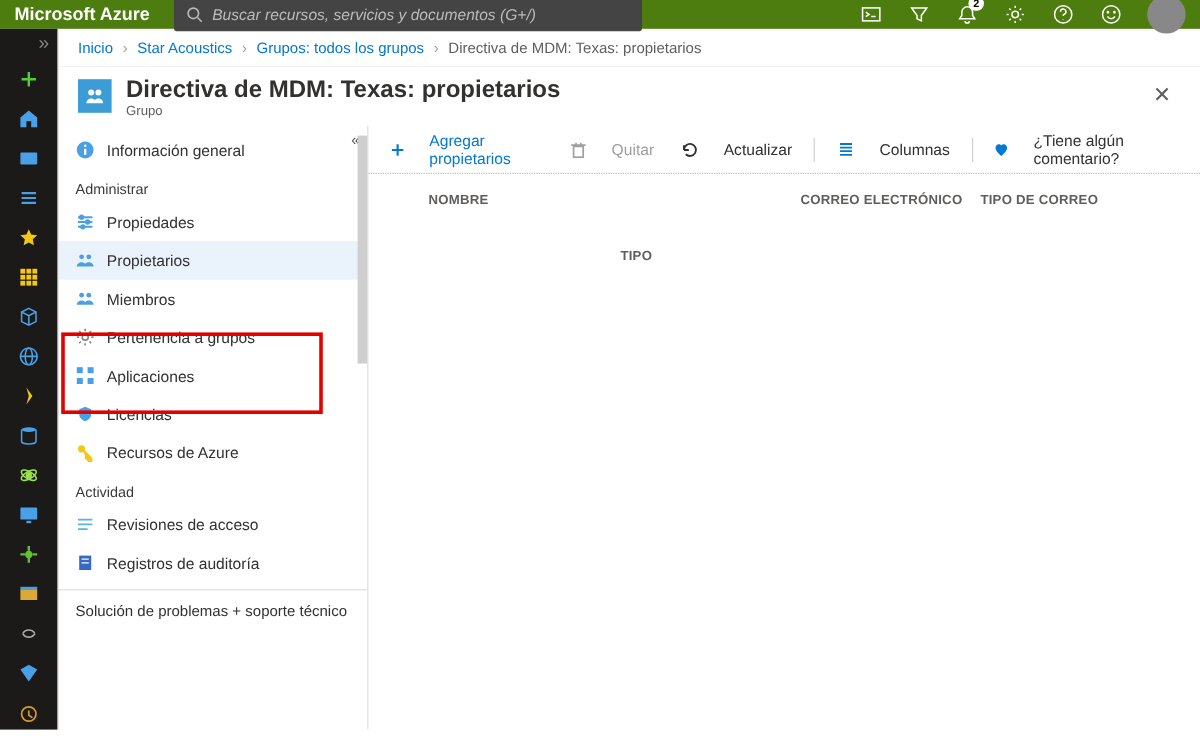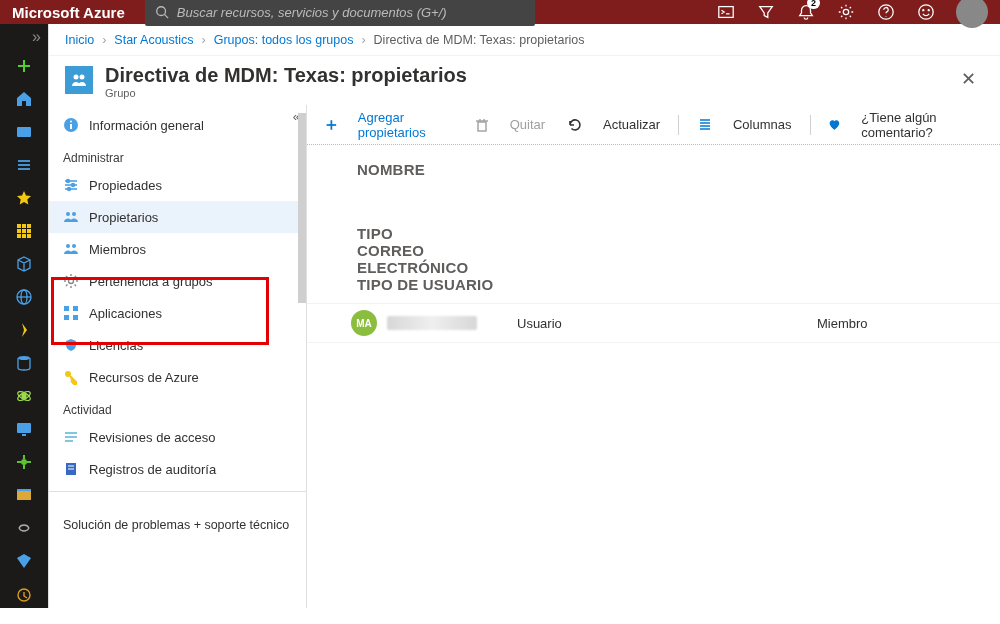--- a/index.html
+++ b/index.html
@@ -1,17 +1,17 @@
 <!DOCTYPE html>
 <html><head>
 <meta charset="utf-8">
 <style>
   * { box-sizing: border-box; margin: 0; padding: 0; }
   body { font-family: "Segoe UI", Arial, sans-serif; font-size: 13px; color: #323130; background: #fff; width: 1000px; height: 624px; overflow: hidden; }
-  .topbar { height: 24px; background: #7f1d1d; color: #fff; display: flex; align-items: center; padding: 0 12px; }
+  .topbar { height: 24px; background: #4d7c0f; color: #fff; display: flex; align-items: center; padding: 0 12px; }
   .brand { font-size: 15px; font-weight: 600; margin-right: 20px; white-space: nowrap; }
   .searchbox { flex: 0 0 390px; height: 28px; background: #444; border-radius: 2px; display: flex; align-items: center; padding: 0 10px; color: #bbb; }
   .searchbox svg { flex: 0 0 14px; margin-right: 8px; }
   .searchbox span { font-style: italic; font-size: 13px; }
   .top-spacer { flex: 1; }
   .top-icons { display: flex; align-items: center; gap: 4px; }
   .top-icon { width: 36px; height: 40px; display: flex; align-items: center; justify-content: center; position: relative; cursor: pointer; }
   .top-icon svg { width: 18px; height: 18px; }
   .badge { position: absolute; top: 5px; right: 4px; background: #fff; color: #000; font-size: 9px; font-weight: bold; border-radius: 8px; padding: 0 4px; line-height: 12px; }
   .avatar-top { width: 32px; height: 32px; border-radius: 50%; background: #888; margin-left: 8px; }
@@ -34,34 +34,34 @@
   .blade-sub { font-size: 11px; color: #605e5c; }
   .close-x { margin-left: auto; font-size: 18px; color: #605e5c; cursor: pointer; padding: 4px; }
 
   .blade-body { display: flex; flex: 1; overflow: hidden; }
   .sidemenu { width: 258px; border-right: 1px solid #e1dfdd; display: flex; flex-direction: column; padding: 4px 0; position: relative; }
   .ptr { position: absolute; top: 4px; right: 6px; color: #605e5c; font-size: 13px; }
   .smenu-item { display: flex; align-items: center; height: 32px; padding: 0 14px; cursor: pointer; gap: 10px; font-size: 13px; }
   .smenu-item.selected { background: #eaf2fb; }
   .smenu-item svg { width: 16px; height: 16px; flex: 0 0 16px; }
   .smenu-section { padding: 10px 14px 4px; font-size: 12px; color: #3b3a39; font-weight: 400; }
-  .smenu-bottom { padding: 26px 14px; font-size: 12.5px; border-top: 1px solid #e1dfdd; margin-top: 6px; }
+  .smenu-bottom { padding: 10px 14px; font-size: 12.5px; border-top: 1px solid #e1dfdd; margin-top: 6px; }
   .scroll-vthumb { position: absolute; right: 0; top: 8px; width: 8px; height: 190px; background: #cfcfcf; border-radius: 0; }
 
   .highlight-box { position: absolute; border: 3px solid #e30000; pointer-events: none; }
 
   .content { flex: 1; padding: 0; }
   .toolbar { height: 40px; border-bottom: 1px dotted #bcbcbc; display: flex; align-items: center; padding: 0 10px; gap: 6px; }
   .tbtn { display: flex; align-items: center; gap: 20px; padding: 4px 8px; font-size: 13px; cursor: pointer; color: #323130; }
   .tbtn.primary { color: #0078d4; }
   .tbtn.disabled { color: #a19f9d; cursor: default; }
   .tbtn svg { width: 16px; height: 16px; }
   .tsep { width: 1px; height: 20px; background: #d2d0ce; margin: 0 4px; }
 
-  .tablehdr { display: flex; padding: 16px 20px 10px 50px; font-size: 15px; font-weight: 600; color: #605e5c; letter-spacing: 0.2px; flex-direction: column; }
+  .tablehdr { display: flex; padding: 16px 20px 10px 50px; font-size: 11px; font-weight: 600; color: #605e5c; letter-spacing: 0.2px; }
   .col-name { width: 160px; }
   .col-type { width: 150px; margin-top: 47px; }
   .col-email { width: 150px; }
   .col-utype { width: 140px; }
 
   .row { display: flex; align-items: center; padding: 6px 20px 6px 20px; border-top: 1px solid #f3f2f1; border-bottom: 1px solid #f3f2f1; }
   .row .ravatar { width: 26px; height: 26px; border-radius: 50%; background: #8bbd3f; color: #fff; font-size: 10px; font-weight: 600; display: flex; align-items: center; justify-content: center; margin-right: 10px; margin-left: 24px; }
   .row .rname { width: 130px; }
   .row .blurred { width: 90px; height: 14px; background: linear-gradient(90deg,#d7d7d7,#efefef,#d7d7d7); border-radius: 2px; filter: blur(1px); }
   .row .rtype { width: 150px; }
@@ -389,28 +389,19 @@
                 <path d="M8 14S2 9.5 2 5.8C2 3.7 3.6 2 5.5 2 6.8 2 7.6 2.7 8 3.4 8.4 2.7 9.2 2 10.5 2 12.4 2 14 3.7 14 5.8 14 9.5 8 14 8 14z"></path>
               </svg>
             <span>¿Tiene algún comentario?</span>
           </div>
         </div>
 
         <div class="tablehdr">
           <div class="col-name">NOMBRE</div>
           <div class="col-type">TIPO</div>
           <div class="col-email">CORREO ELECTRÓNICO</div>
-          <div class="col-utype">TIPO DE USUARIO</div>
-        </div>
-
-        <div class="row">
-          <div class="ravatar">MA</div>
-          <div class="rname">
-              <div class="blurred"></div>
-            </div>
-          <div class="rtype">Usuario</div>
-          <div class="remail"></div>
-          <div class="rutype">Miembro</div>
-        </div>
+          <div class="col-utype">TIPO DE CORREO</div>
+        </div>
+
       </div>
     </div>
   </div>
 </div>
 
 </body></html>

